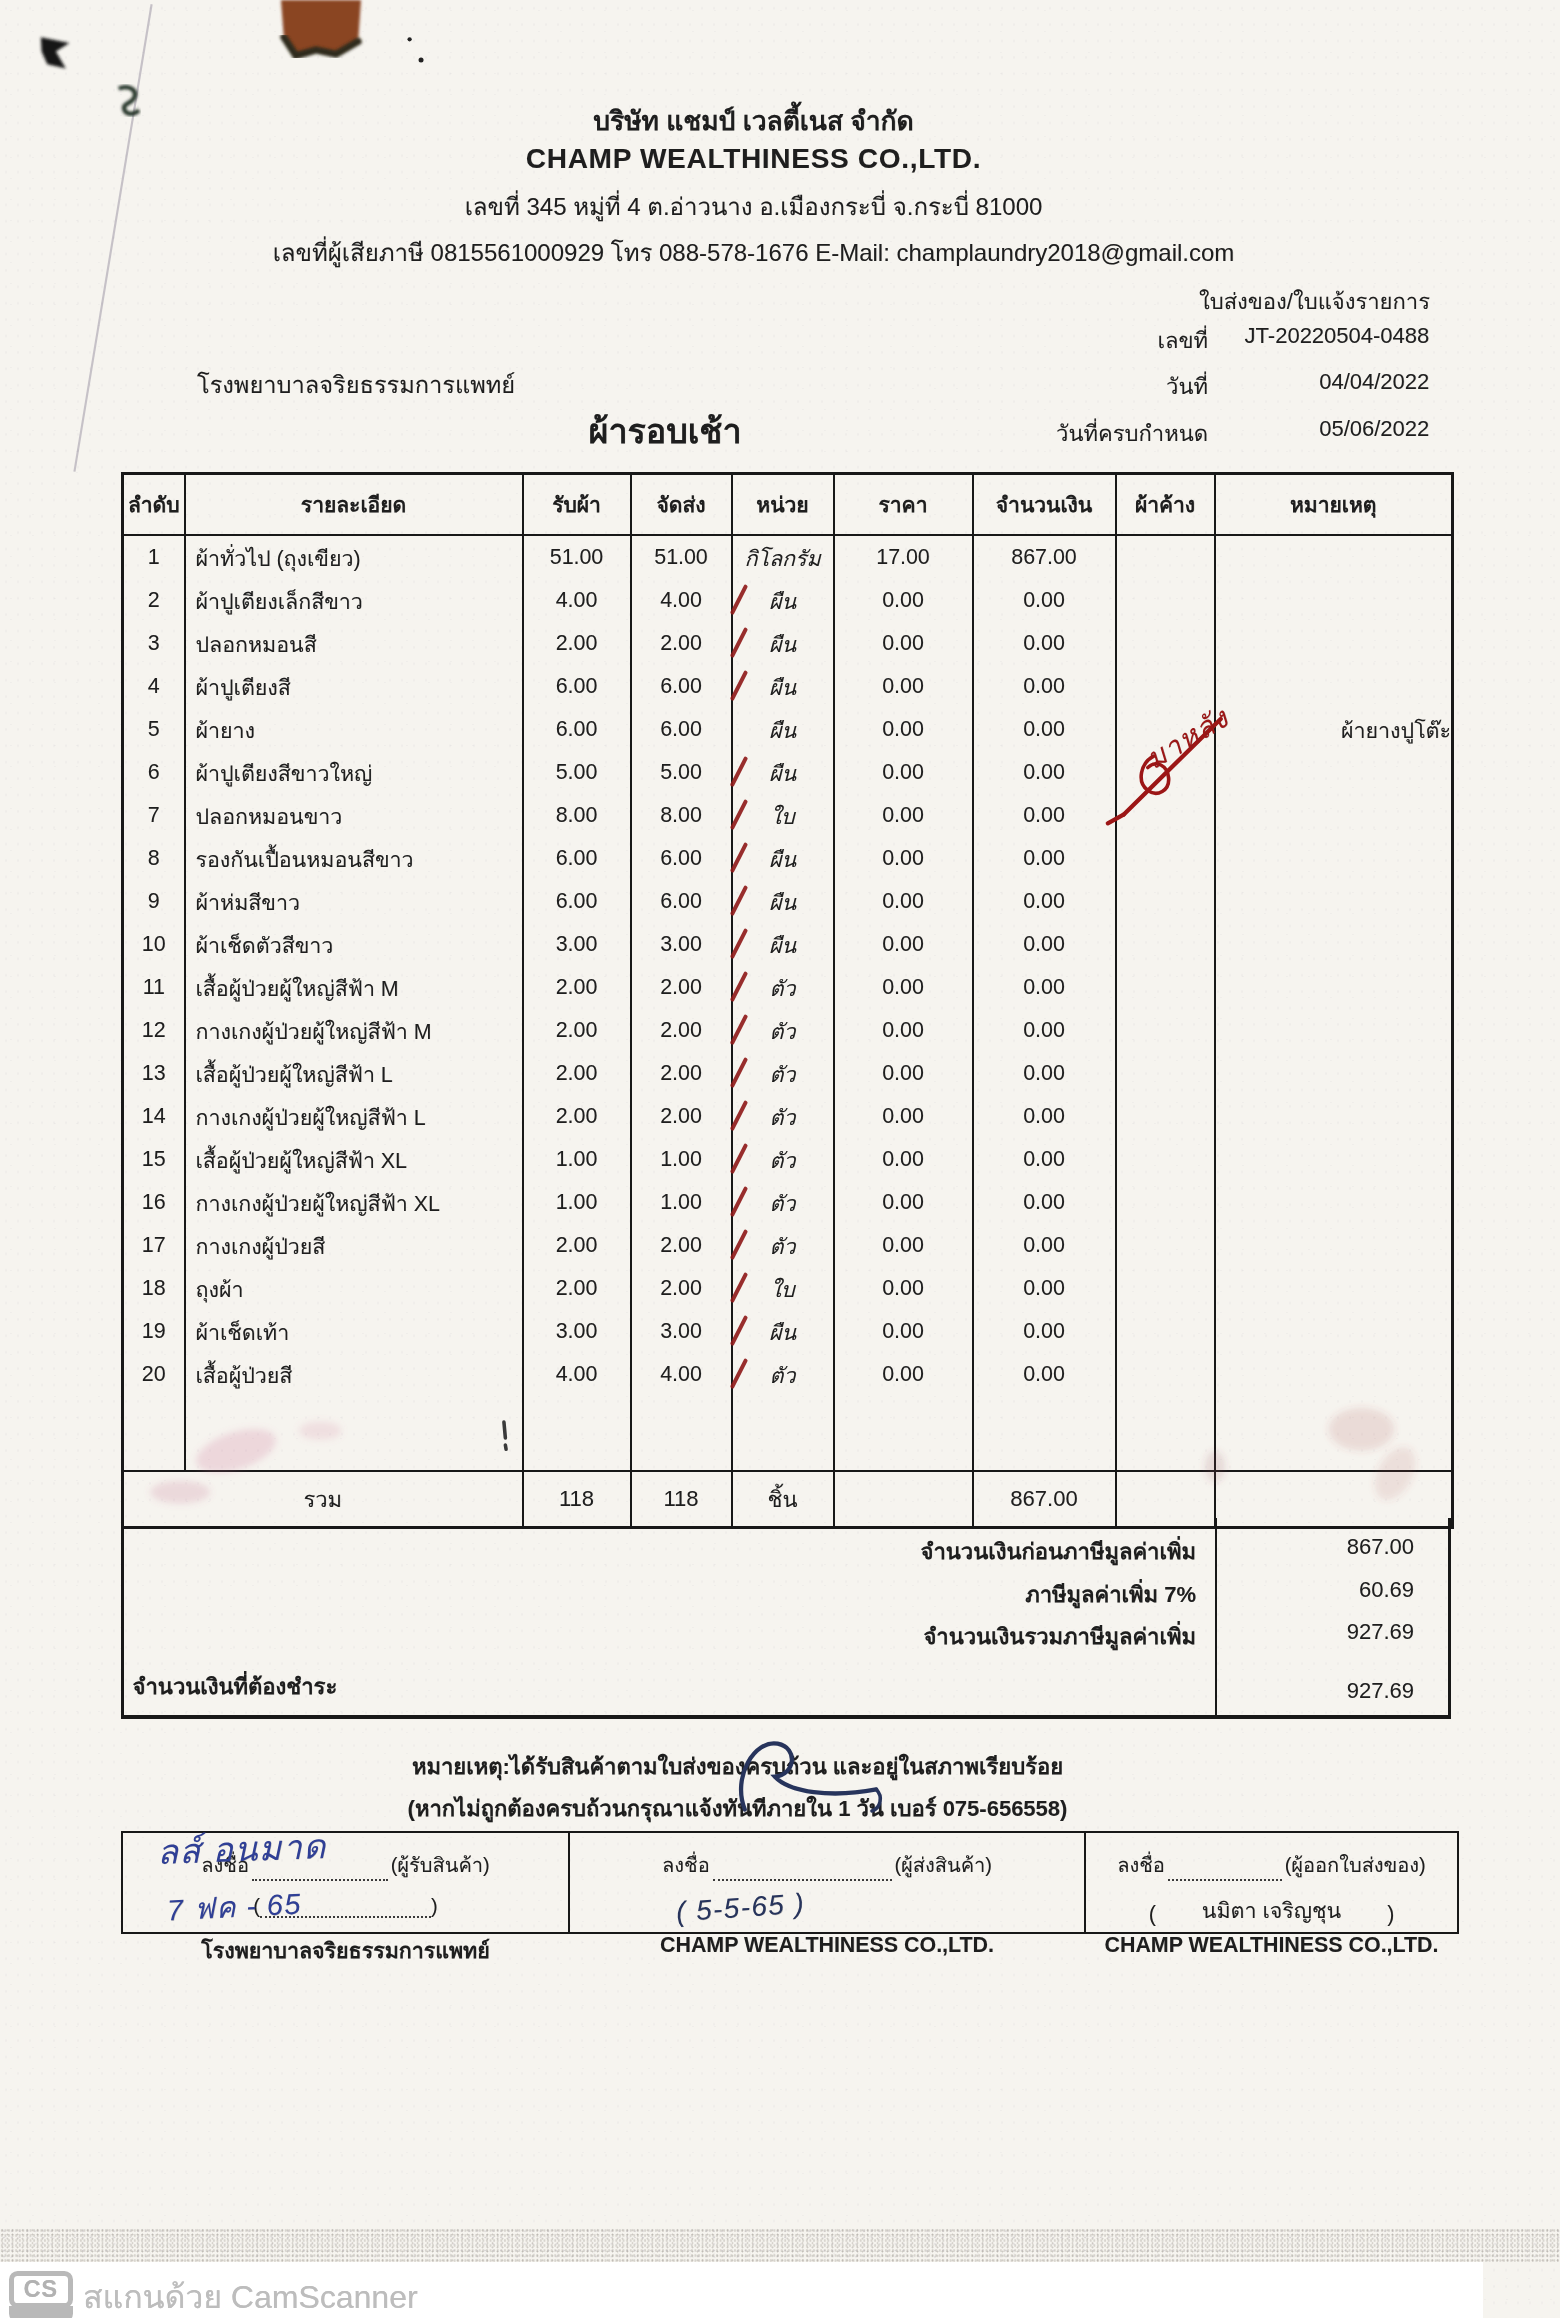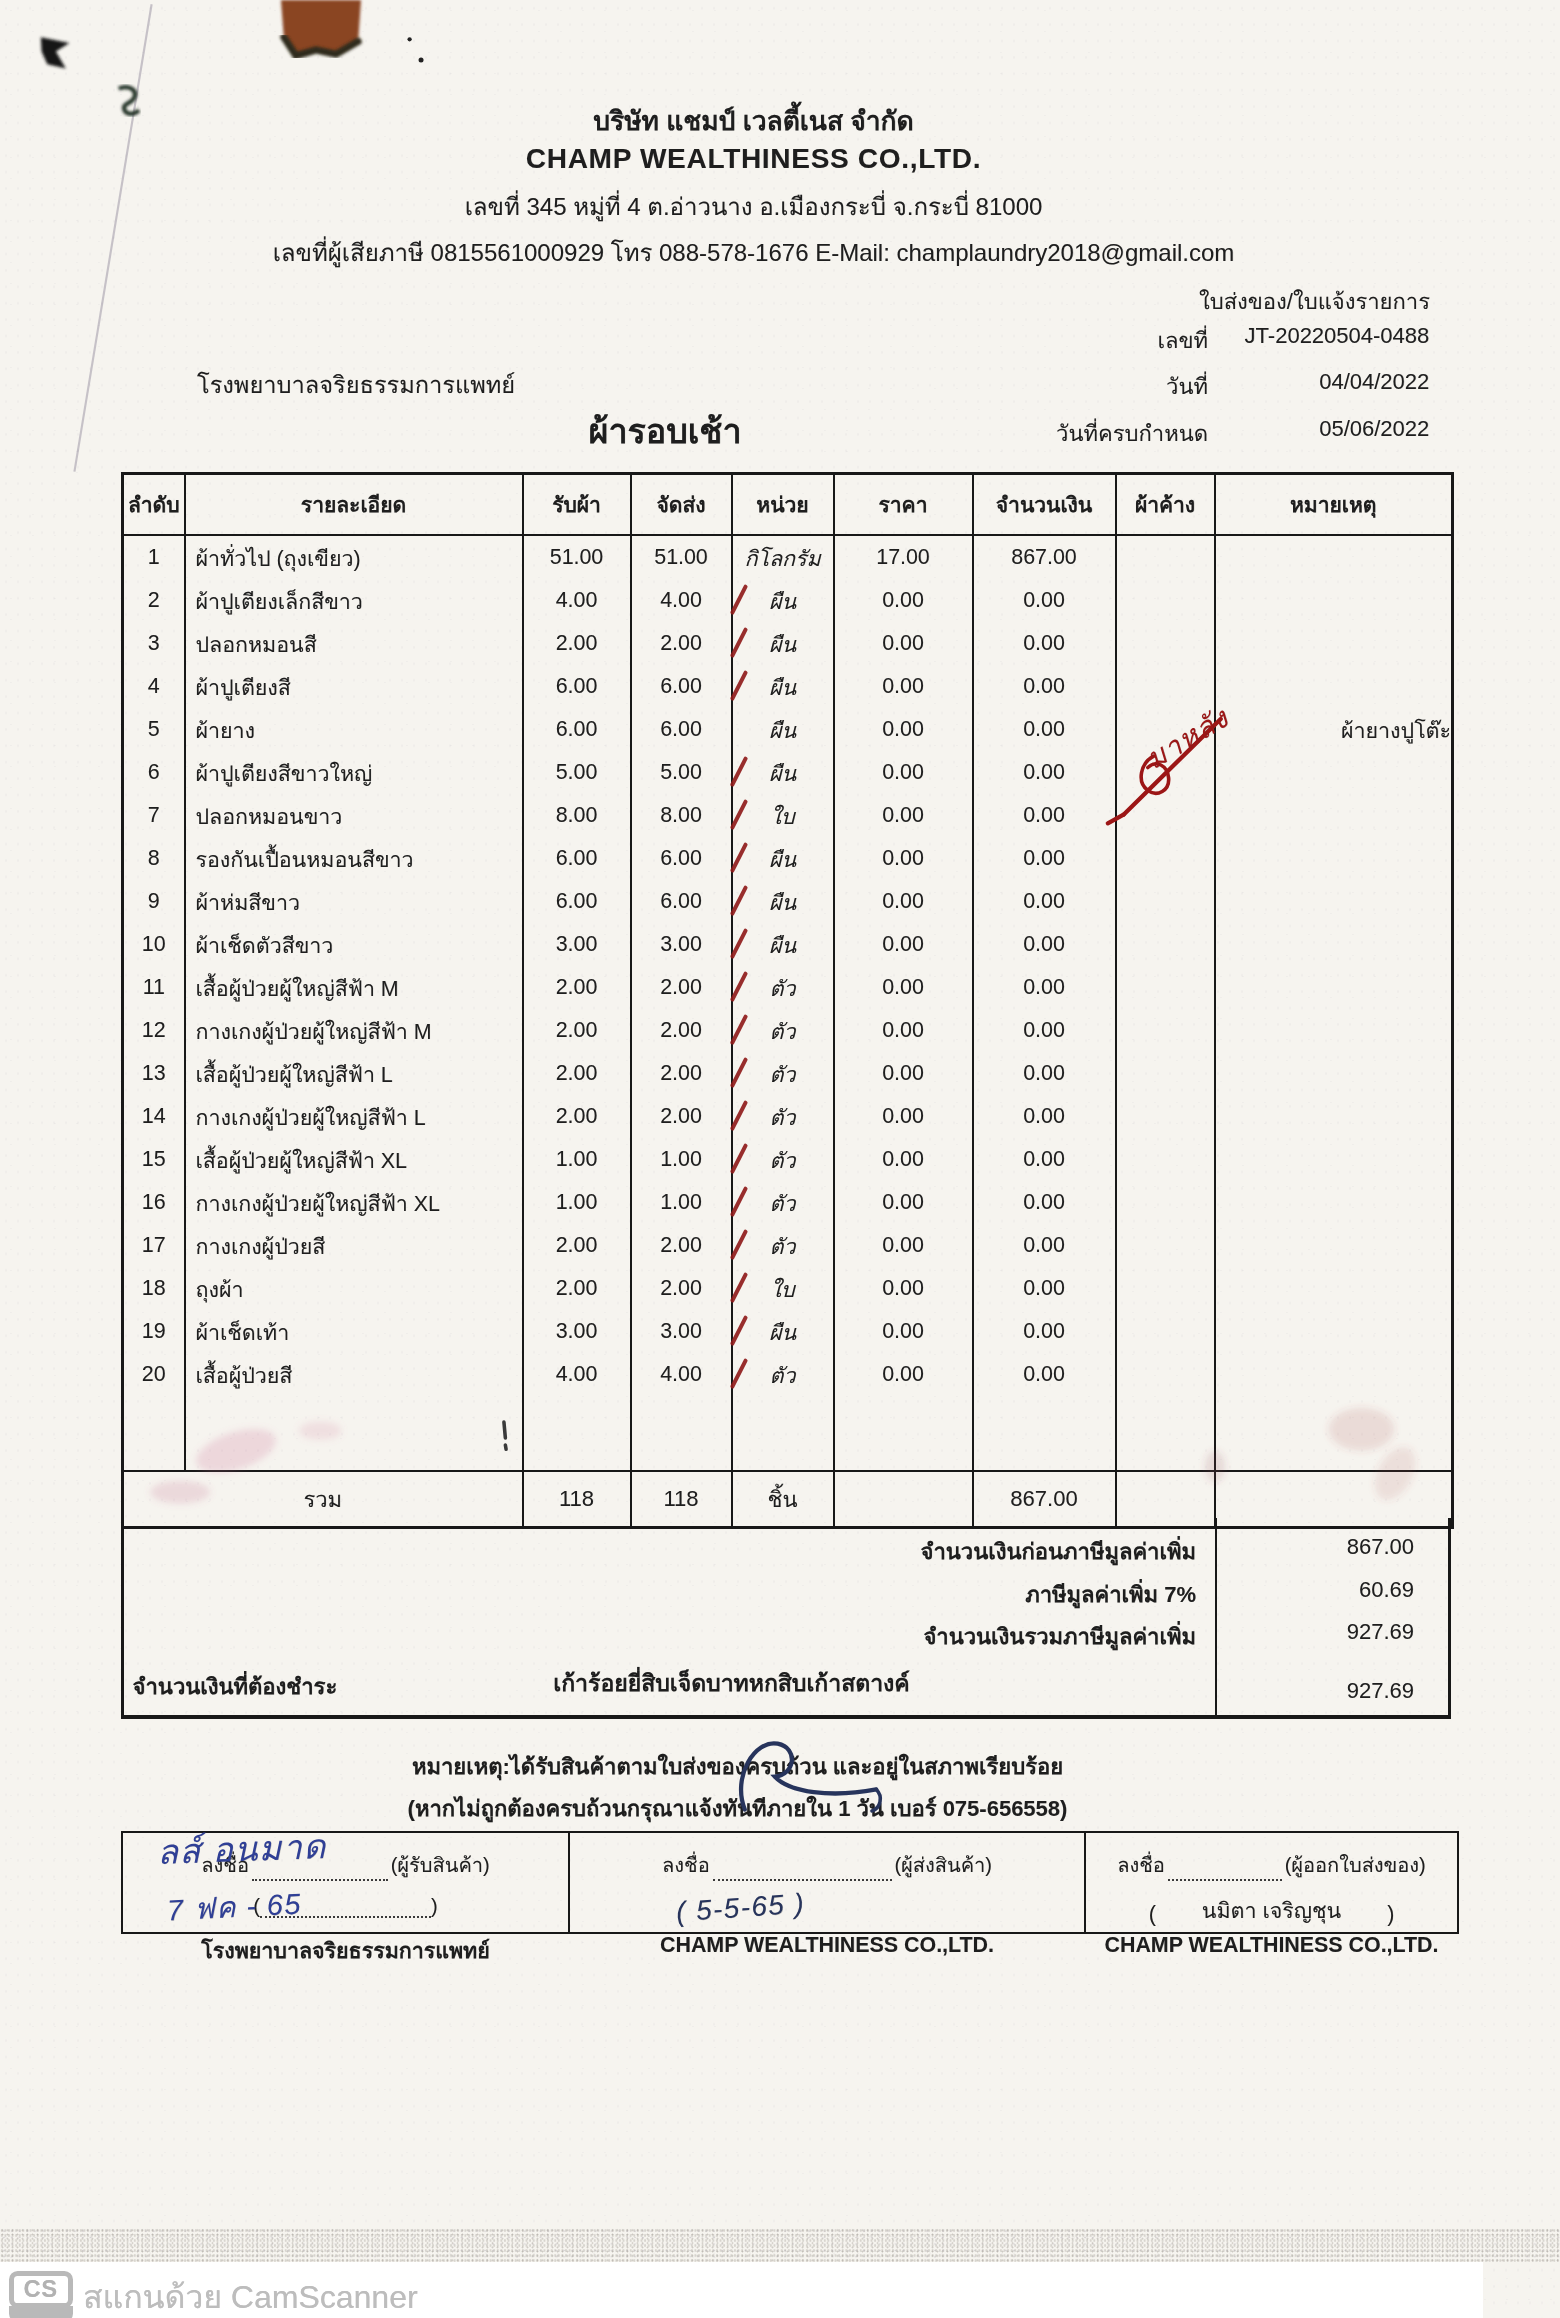--- a/index.html
+++ b/index.html
@@ -452,21 +452,20 @@
         <div class="sum-row" style="top: 59px;">
           <span class="sum-label">ภาษีมูลค่าเพิ่ม 7%</span>
           <span class="sum-value">60.69</span>
         </div>
         <div class="sum-row" style="top: 101px;">
           <span class="sum-label">จำนวนเงินรวมภาษีมูลค่าเพิ่ม</span>
           <span class="sum-value">927.69</span>
         </div>
       </div>
     <div class="payable-label">จำนวนเงินที่ต้องชำระ</div>
-    <div class="payable-text">เก้าร้อยยี่สิบเจ็ดบาทหกสิบเก้าสตางค์</div>
     <div class="payable-value">927.69</div>
   </div>
 
   <div class="abs note1">หมายเหตุ:ได้รับสินค้าตามใบส่งของครบถ้วน และอยู่ในสภาพเรียบร้อย</div>
   <div class="abs note2">(หากไม่ถูกต้องครบถ้วนกรุณาแจ้งทันทีภายใน 1 วัน   เบอร์ 075-656558)</div>
 
   <div class="abs sig-wrap">
     <div class="sig-box b1">
       <div class="sig-line1">
         <span>ลงชื่อ</span>

